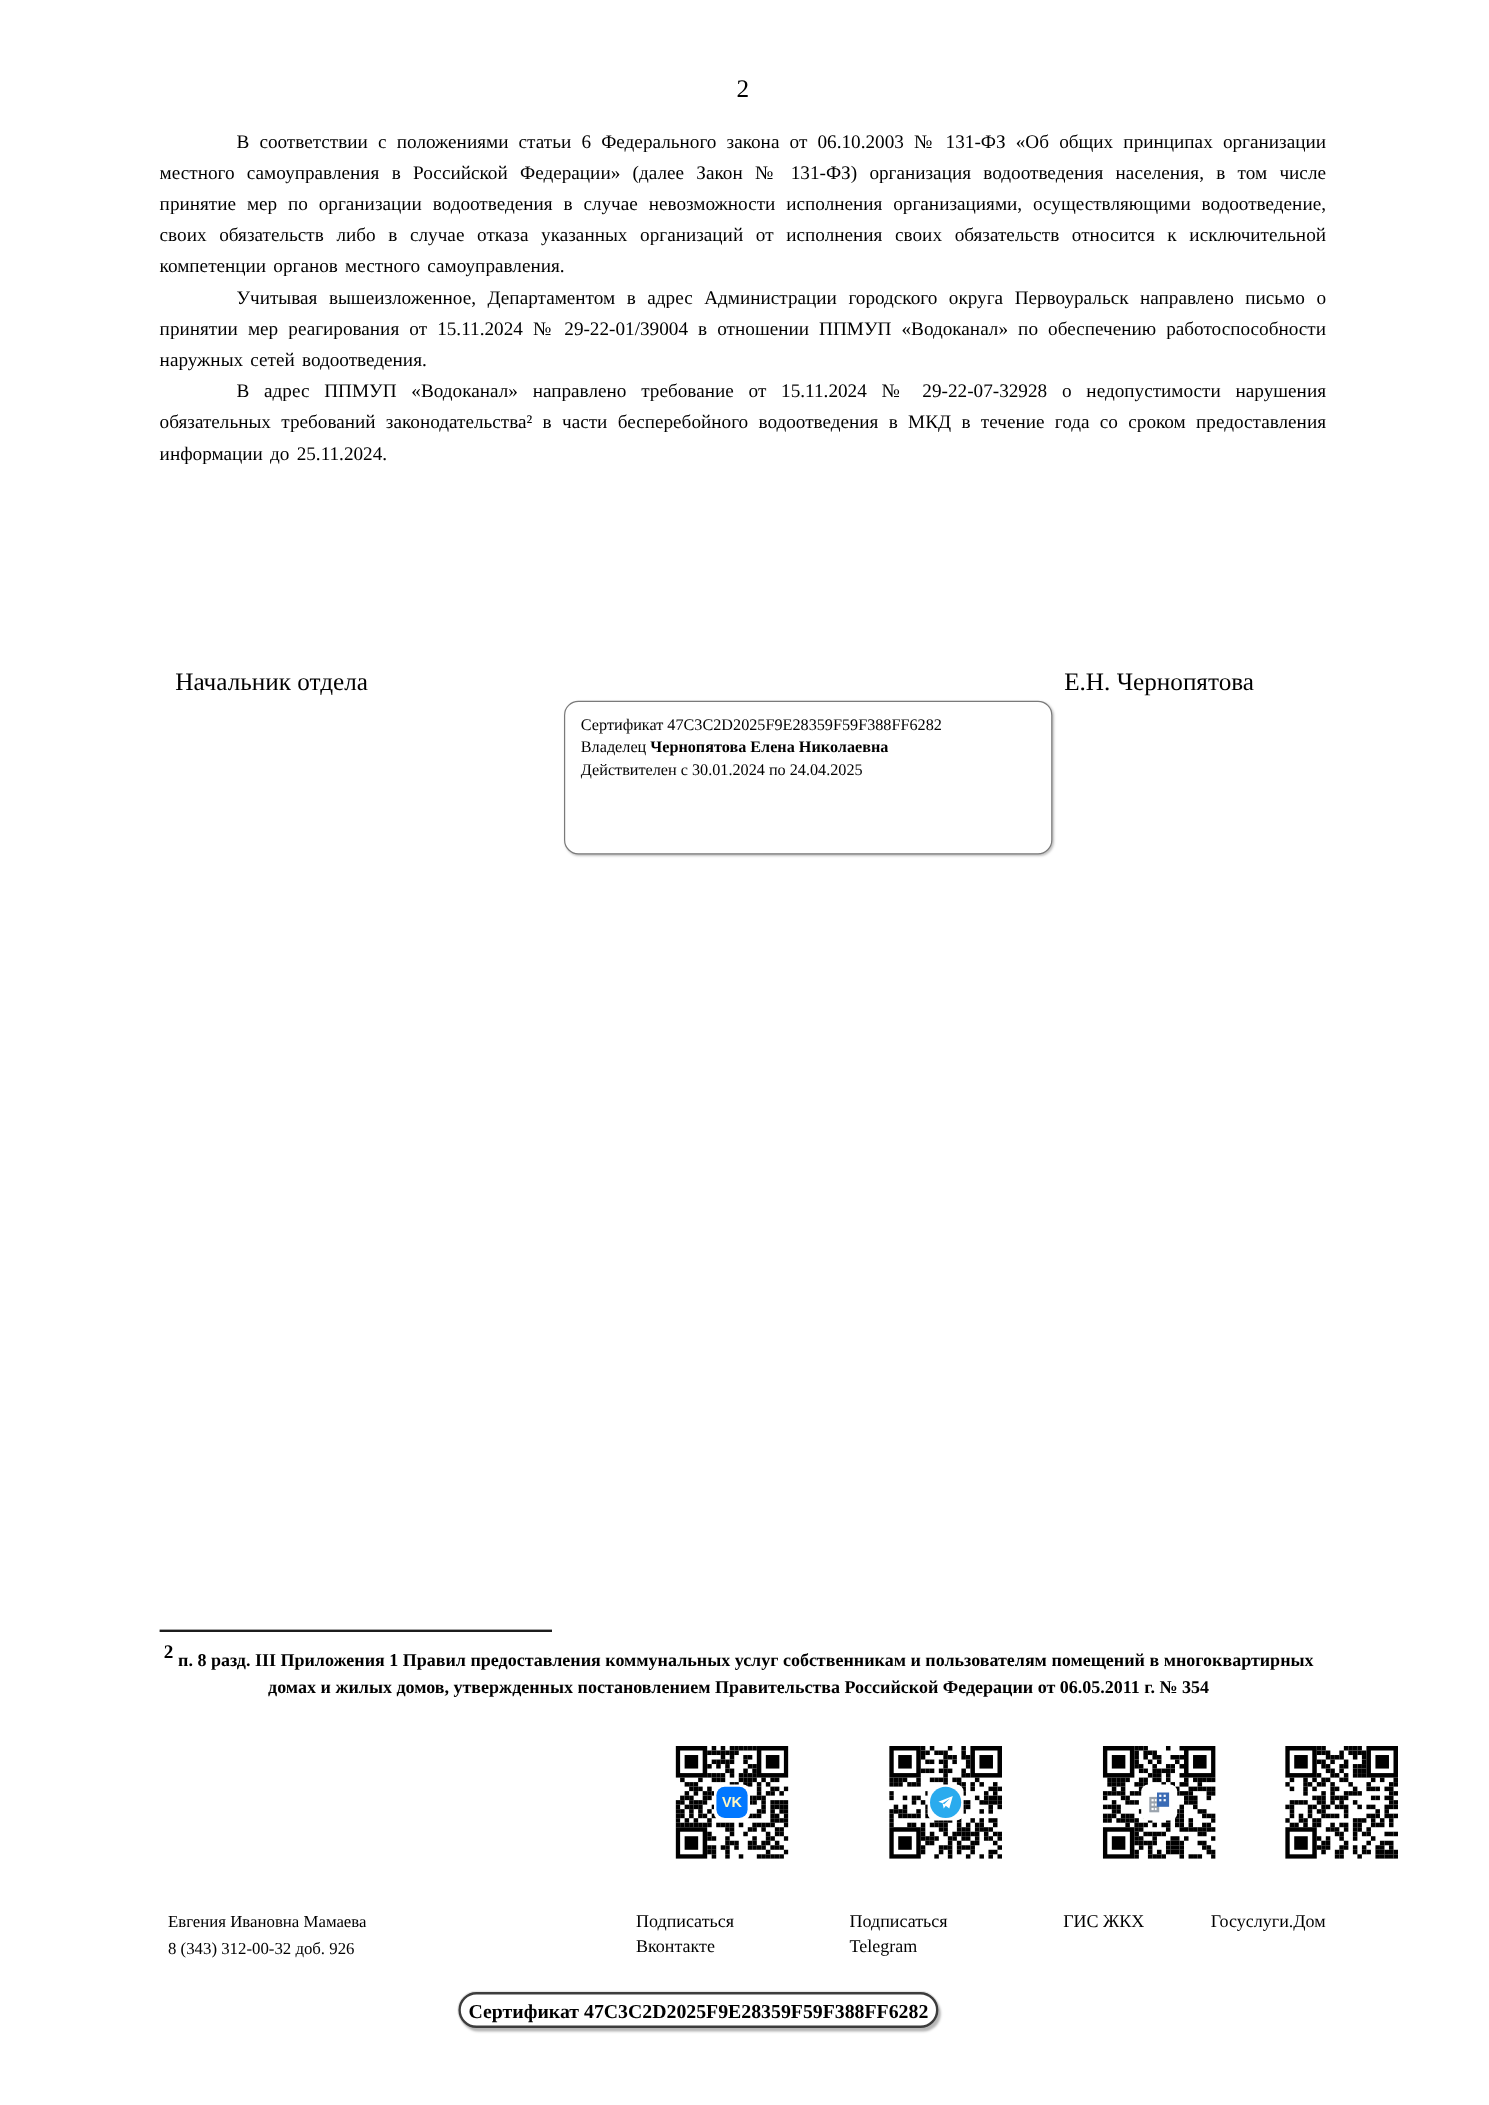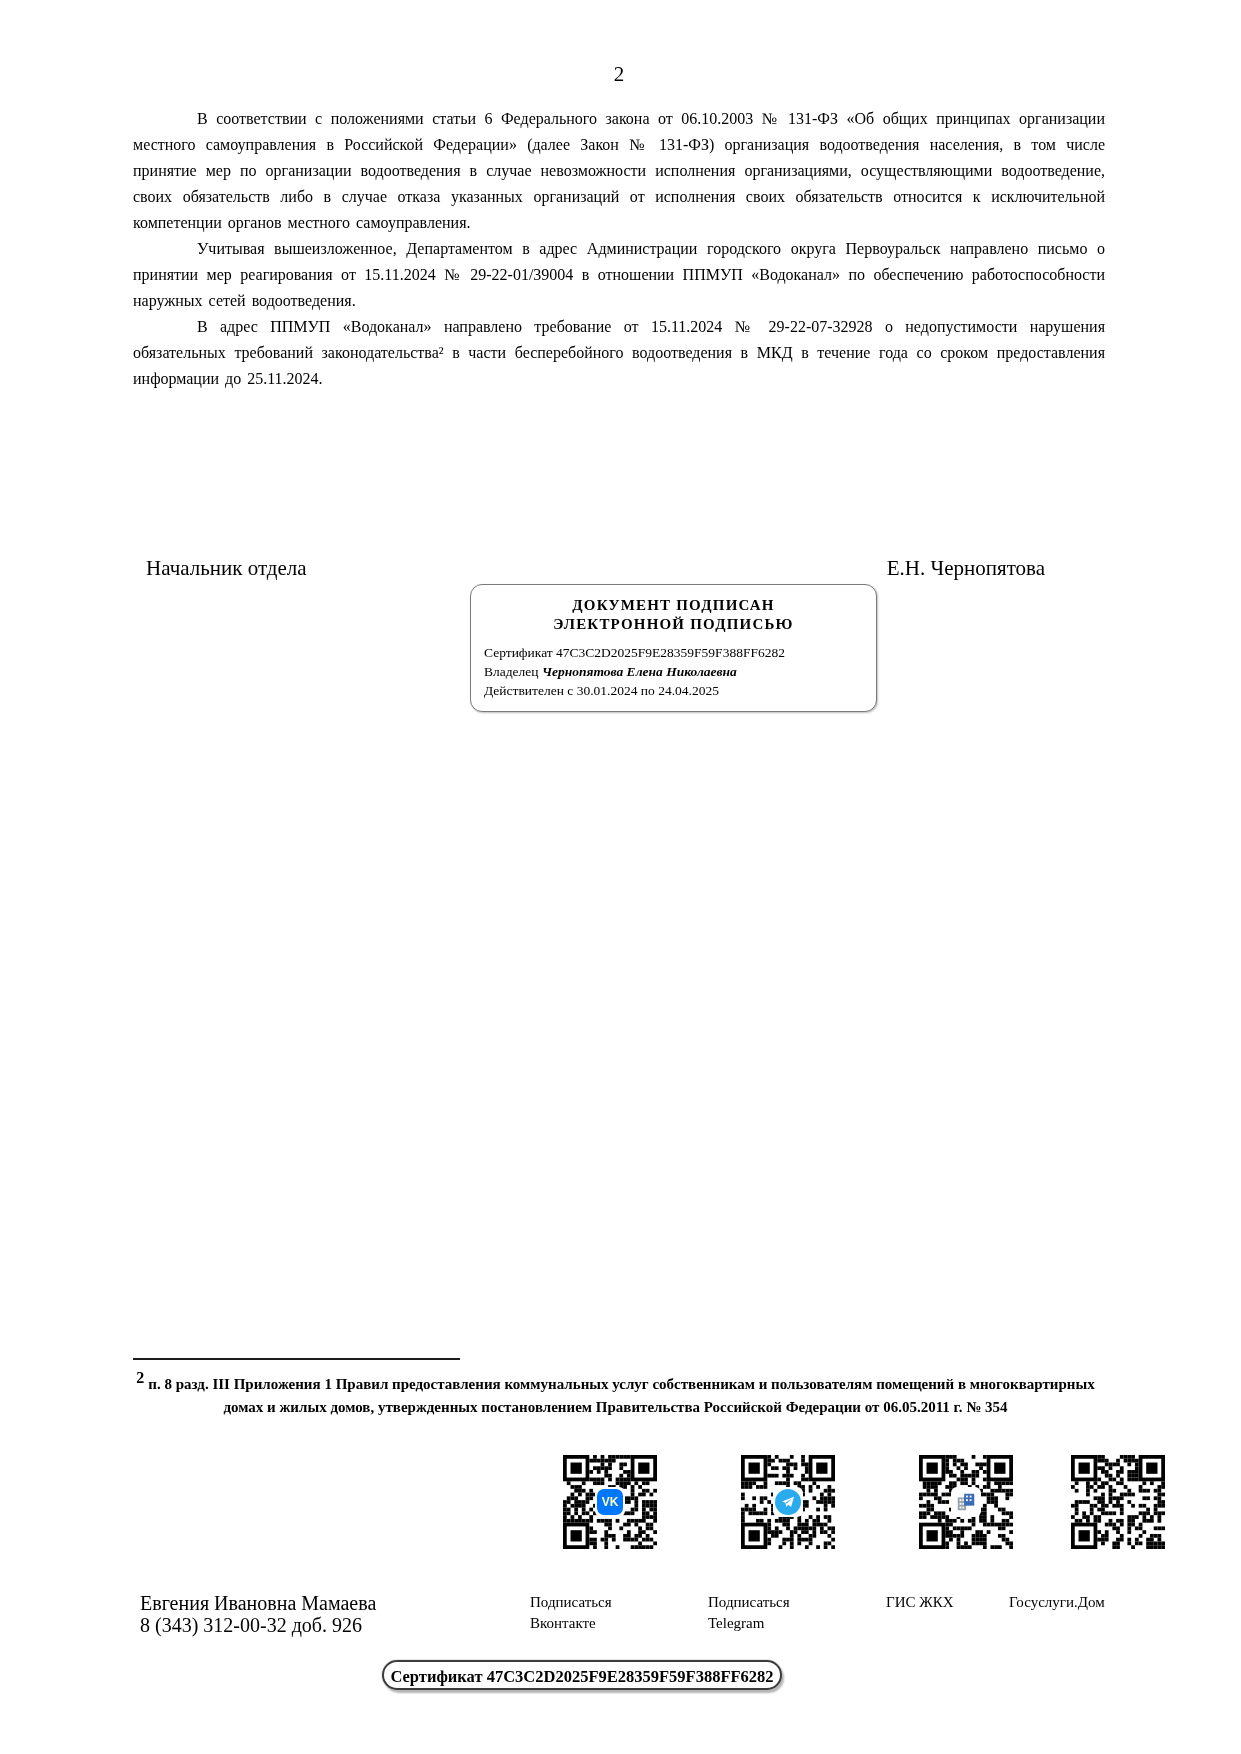--- a/index.html
+++ b/index.html
@@ -29,21 +29,21 @@
     box-sizing:border-box;background:#fff;
   }
   .stamp-title{
     margin-top:11px;text-align:center;font-weight:bold;
     font-size:15px;line-height:19px;letter-spacing:1.2px;
   }
   .stamp-lines{
     margin-top:9px;padding-left:13px;padding-right:6px;
     font-size:13.5px;line-height:19px;
   }
-  .stamp-owner-name{font-weight:bold;font-style:italic;}
+  .stamp-owner-name{font-weight:bold;}
   .footnote-rule{
     position:absolute;top:1358px;left:133px;width:327px;height:2px;background:#1c1c1c;
   }
   .footnote{
     position:absolute;top:1372px;left:133px;width:965px;
     font-size:15px;line-height:23px;text-align:center;font-weight:bold;
   }
   .footnote-marker{
     font-size:16px;position:relative;top:-6px;margin-right:4px;
   }
@@ -71,21 +71,21 @@
   .logo-bld{
     width:26px;height:26px;background:#fff;
     display:flex;align-items:center;justify-content:center;
   }
   .qr-label{
     position:absolute;top:1592px;width:160px;
     font-size:15px;line-height:21px;
   }
   .contact{
     position:absolute;top:1592px;left:140px;
-    font-size:20px;line-height:22px;
+    font-size:14px;line-height:22px;
   }
   .cert-footer{
     position:absolute;top:1660px;left:382px;width:400px;height:30px;
     border:2px solid #3c3c3c;border-radius:15px;
     box-shadow:2px 3px 2px #b5b5b5, 0 0 0 1px #e8e8e8;
     text-align:center;font-weight:bold;font-size:16.5px;line-height:29px;
     box-sizing:border-box;background:#fff;
   }
 </style>
 </head>
@@ -98,24 +98,20 @@
   <div class="body-text">
     <p>В соответствии с положениями статьи 6 Федерального закона от 06.10.2003 № 131-ФЗ «Об общих принципах организации местного самоуправления в Российской Федерации» (далее Закон № 131-ФЗ) организация водоотведения населения, в том числе принятие мер по организации водоотведения в случае невозможности исполнения организациями, осуществляющими водоотведение, своих обязательств либо в случае отказа указанных организаций от исполнения своих обязательств относится к исключительной компетенции органов местного самоуправления.</p>
     <p>Учитывая вышеизложенное, Департаментом в адрес Администрации городского округа Первоуральск направлено письмо о принятии мер реагирования от 15.11.2024 № 29-22-01/39004 в отношении ППМУП «Водоканал» по обеспечению работоспособности наружных сетей водоотведения.</p>
     <p>В адрес ППМУП «Водоканал» направлено требование от 15.11.2024 № 29-22-07-32928 о недопустимости нарушения обязательных требований законодательства² в части бесперебойного водоотведения в МКД в течение года со сроком предоставления информации до 25.11.2024.</p>
   </div>
 
   <div class="sign-position">Начальник отдела</div>
   <div class="sign-name">Е.Н. Чернопятова</div>
 
   <div class="stamp">
-    <div class="stamp-title">
-      <div>ДОКУМЕНТ ПОДПИСАН</div>
-      <div>ЭЛЕКТРОННОЙ ПОДПИСЬЮ</div>
-    </div>
     <div class="stamp-lines">
       <div>Сертификат 47C3C2D2025F9E28359F59F388FF6282</div>
       <div><span>Владелец</span> <span class="stamp-owner-name">Чернопятова Елена Николаевна</span></div>
       <div>Действителен с 30.01.2024 по 24.04.2025</div>
     </div>
   </div>
 
   <div class="footnote-rule"></div>
   <div class="footnote"><span class="footnote-marker">2</span><span>п. 8 разд. III Приложения 1 Правил предоставления коммунальных услуг собственникам и пользователям помещений в многоквартирных домах и жилых домов, утвержденных постановлением Правительства Российской Федерации от 06.05.2011 г. № 354</span></div>
 

